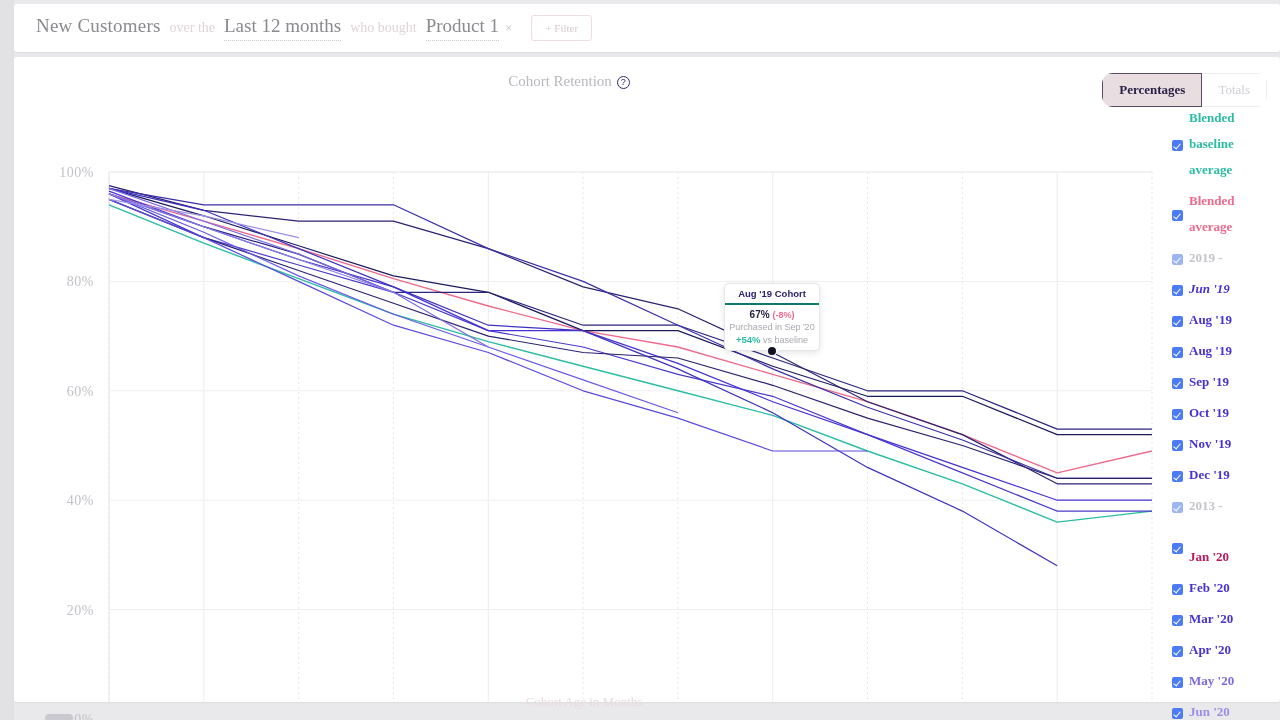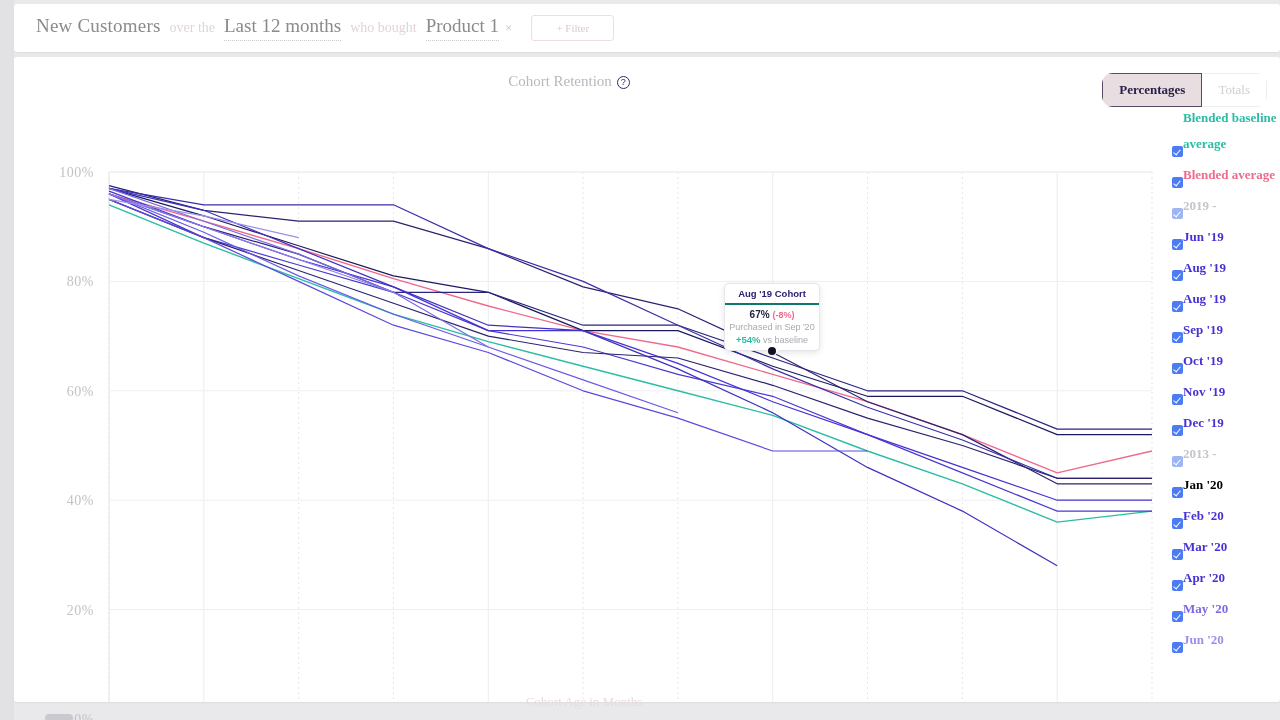--- a/index.html
+++ b/index.html
@@ -33,21 +33,21 @@
   .q-weak { font-size: 14px; color: #e3d3d8; font-family: "Liberation Serif", serif; }
   .q-editable {
     font-size: 19px; color: #8a8a8f; font-family: "Liberation Serif", serif;
     border-bottom: 1px dotted #c9c9ce; padding-bottom: 3px; cursor: pointer;
   }
   .q-close { font-size: 13px; color: #c2c2c8; margin-left: -3px; cursor: pointer; }
   .filter-btn {
     margin-left: 10px;
     border: 1px solid #efdde2; border-radius: 3px;
     color: #dcc9d0; font-size: 11px;
-    padding: 6px 24px; background: #fff; cursor: pointer;
+    padding: 6px 13px; background: #fff; cursor: pointer;
     font-family: "Liberation Serif", serif;
   }
 
   
   .chart-card {
     position: absolute; left: 14px; top: 57px; width: 1266px; height: 645px;
     background: #ffffff; border-radius: 3px;
     box-shadow: 0 1px 2px rgba(0,0,0,0.05);
   }
 
@@ -94,21 +94,21 @@
     position: absolute; left: 0; top: 637px; width: 1140px; text-align: center;
     font-size: 13px; color: #eadadf; font-family: "Liberation Serif", serif;
   }
 
   
   .legend {
     position: absolute; left: 1158px; top: 48px; width: 108px;
     display: flex; flex-direction: column;
   }
   .legend-row {
-    display: flex; align-items: flex-end; 
+    display: flex; align-items: center; gap: 6px;
     margin-bottom: 5px; cursor: pointer;
   }
   .cb {
     width: 11px; height: 11px; border-radius: 2px; background: #4b7bf5;
     flex: 0 0 11px; margin-top: 3px; position: relative;
   }
   .cb.muted { background: #9db6f3; }
   .cb::after {
     content: ""; position: absolute; left: 3px; top: 1.5px;
     width: 3px; height: 6px; border: solid #fff;
@@ -257,21 +257,21 @@
         <div class="legend-row">
           <span class="cb"></span>
           <span class="legend-label" style="color: rgb(239, 106, 140);">Blended average</span>
         </div>
         <div class="legend-row">
           <span class="cb muted"></span>
           <span class="legend-label" style="color: rgb(197, 197, 203);">2019  -</span>
         </div>
         <div class="legend-row">
           <span class="cb"></span>
-          <span class="legend-label" style="color: rgb(70, 50, 212);">Jun '19</span>
+          <span class="legend-label" style="color: rgb(70, 50, 212); font-style: italic;">Jun '19</span>
         </div>
         <div class="legend-row">
           <span class="cb"></span>
           <span class="legend-label" style="color: rgb(70, 50, 212);">Aug '19</span>
         </div>
         <div class="legend-row">
           <span class="cb"></span>
           <span class="legend-label" style="color: rgb(70, 50, 212);">Aug '19</span>
         </div>
         <div class="legend-row">
@@ -289,21 +289,21 @@
         <div class="legend-row">
           <span class="cb"></span>
           <span class="legend-label" style="color: rgb(70, 50, 212);">Dec '19</span>
         </div>
         <div class="legend-row">
           <span class="cb muted"></span>
           <span class="legend-label" style="color: rgb(197, 197, 203);">2013  -</span>
         </div>
         <div class="legend-row">
           <span class="cb"></span>
-          <span class="legend-label" style="color: #000000;">Jan '20</span>
+          <span class="legend-label" style="color: #be185d; margin-top: 20px;">Jan '20</span>
         </div>
         <div class="legend-row">
           <span class="cb"></span>
           <span class="legend-label" style="color: rgb(70, 50, 212);">Feb '20</span>
         </div>
         <div class="legend-row">
           <span class="cb"></span>
           <span class="legend-label" style="color: rgb(70, 50, 212);">Mar '20</span>
         </div>
         <div class="legend-row">

